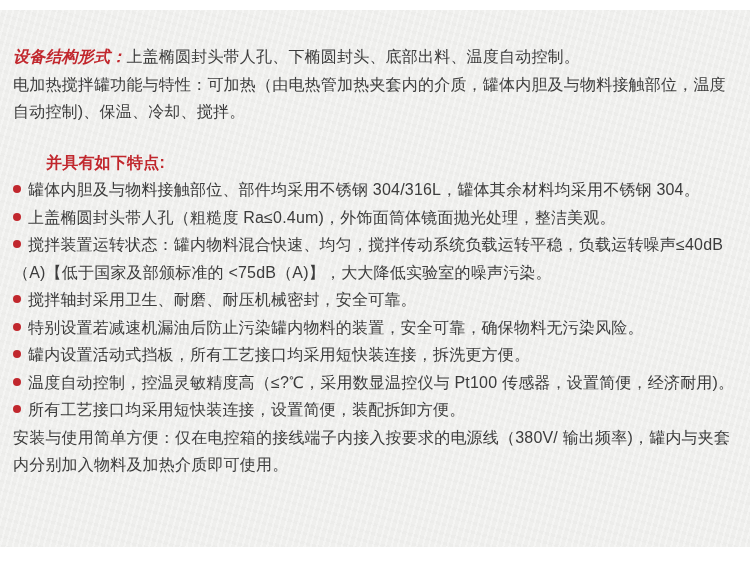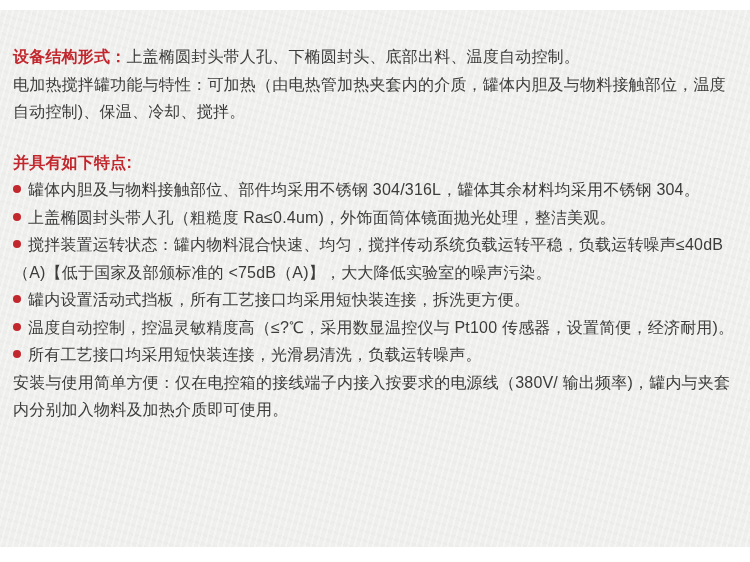--- a/index.html
+++ b/index.html
@@ -30,25 +30,27 @@
   .para {
     margin: 0;
     font-size: 16px;
     line-height: 27.5px;
     color: #3c3c3c;
     letter-spacing: 0.2px;
   }
   .red-label {
     color: #c1272d;
     font-weight: bold;
+    font-style: italic;
   }
   .features-heading {
     margin-top: 23px;
     color: #c1272d;
     font-weight: bold;
+    margin-left: 33px;
   }
   .bullet-dot {
     display: inline-block;
     width: 8px;
     height: 8px;
     border-radius: 50%;
     background: #c1272d;
     margin-right: 7px;
     vertical-align: 2px;
   }
@@ -69,24 +71,30 @@
   <p class="para">
     <span class="bullet-dot"></span><span>罐体内胆及与物料接触部位、部件均采用不锈钢 304/316L，罐体其余材料均采用不锈钢 304。</span>
   </p>
   <p class="para">
     <span class="bullet-dot"></span><span>上盖椭圆封头带人孔（粗糙度 Ra≤0.4um)，外饰面筒体镜面抛光处理，整洁美观。</span>
   </p>
   <p class="para">
     <span class="bullet-dot"></span><span>搅拌装置运转状态：罐内物料混合快速、均匀，搅拌传动系统负载运转平稳，负载运转噪声≤40dB（A)【低于国家及部颁标准的 &lt;75dB（A)】，大大降低实验室的噪声污染。</span>
   </p>
   <p class="para">
+    <span class="bullet-dot"></span><span>搅拌轴封采用卫生、耐磨、耐压机械密封，安全可靠。</span>
+  </p>
+  <p class="para">
+    <span class="bullet-dot"></span><span>特别设置若减速机漏油后防止污染罐内物料的装置，安全可靠，确保物料无污染风险。</span>
+  </p>
+  <p class="para">
     <span class="bullet-dot"></span><span>罐内设置活动式挡板，所有工艺接口均采用短快装连接，拆洗更方便。</span>
   </p>
   <p class="para">
     <span class="bullet-dot"></span><span>温度自动控制，控温灵敏精度高（≤?℃，采用数显温控仪与 Pt100 传感器，设置简便，经济耐用)。</span>
   </p>
   <p class="para">
-    <span class="bullet-dot"></span><span>所有工艺接口均采用短快装连接，光滑易清洗，负载运转噪声。</span>
+    <span class="bullet-dot"></span><span>所有工艺接口均采用短快装连接，设置简便，装配拆卸方便。</span>
   </p>
 
   <p class="para">安装与使用简单方便：仅在电控箱的接线端子内接入按要求的电源线（380V/ 输出频率)，罐内与夹套内分别加入物料及加热介质即可使用。</p>
 
 </div>
 
 </body></html>

